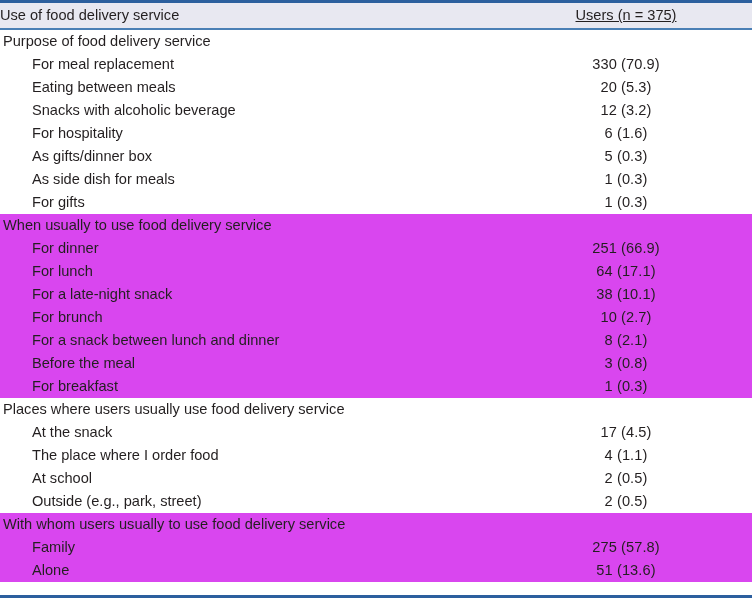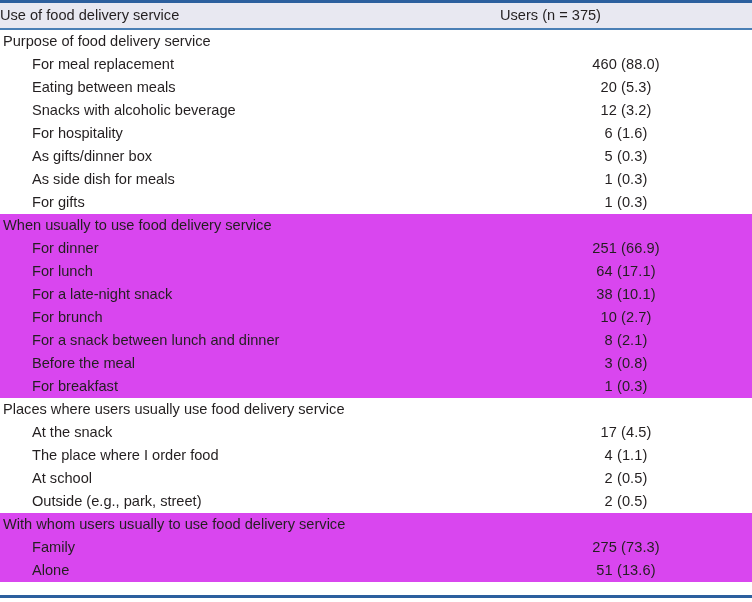--- a/index.html
+++ b/index.html
@@ -41,21 +41,22 @@
     border-top: 3px solid #2c5f9e;
     border-bottom: 2px solid #4a7fb5;
     line-height: 1;
   }
   th.header-label {
     text-align: left;
     padding-left: 3px;
     margin-left: 40px;
   }
   th.header-value {
-    text-align: left;
+    text-align: center;
+    text-decoration: underline;
   }
 
   
   tbody tr { height: 23px; }
   tbody td {
     padding: 0;
     vertical-align: middle;
     line-height: 1;
     height: 23px;
   }
@@ -102,21 +103,21 @@
         <th class="header-value">Users (n = 375)</th>
       </tr>
     </thead>
     <tbody id="table-body">
         <tr class="plain section-row">
           <td class="label-cell">Purpose of food delivery service</td>
           <td class="value-cell"></td>
         </tr>
         <tr class="plain">
           <td class="label-cell indented">For meal replacement</td>
-          <td class="value-cell">460 (88.0)</td>
+          <td class="value-cell">330 (70.9)</td>
         </tr>
         <tr class="plain">
           <td class="label-cell indented">Eating between meals</td>
           <td class="value-cell">20 (5.3)</td>
         </tr>
         <tr class="plain">
           <td class="label-cell indented">Snacks with alcoholic beverage</td>
           <td class="value-cell">12 (3.2)</td>
         </tr>
         <tr class="plain">
@@ -186,21 +187,21 @@
         <tr class="plain">
           <td class="label-cell indented">Outside (e.g., park, street)</td>
           <td class="value-cell">2 (0.5)</td>
         </tr>
         <tr class="band section-row">
           <td class="label-cell">With whom users usually to use food delivery service</td>
           <td class="value-cell"></td>
         </tr>
         <tr class="band">
           <td class="label-cell indented">Family</td>
-          <td class="value-cell">275 (73.3)</td>
+          <td class="value-cell">275 (57.8)</td>
         </tr>
         <tr class="band">
           <td class="label-cell indented">Alone</td>
           <td class="value-cell">51 (13.6)</td>
         </tr>
       </tbody>
   </table>
   <div id="bottom-rule"></div>
 </div>
 

